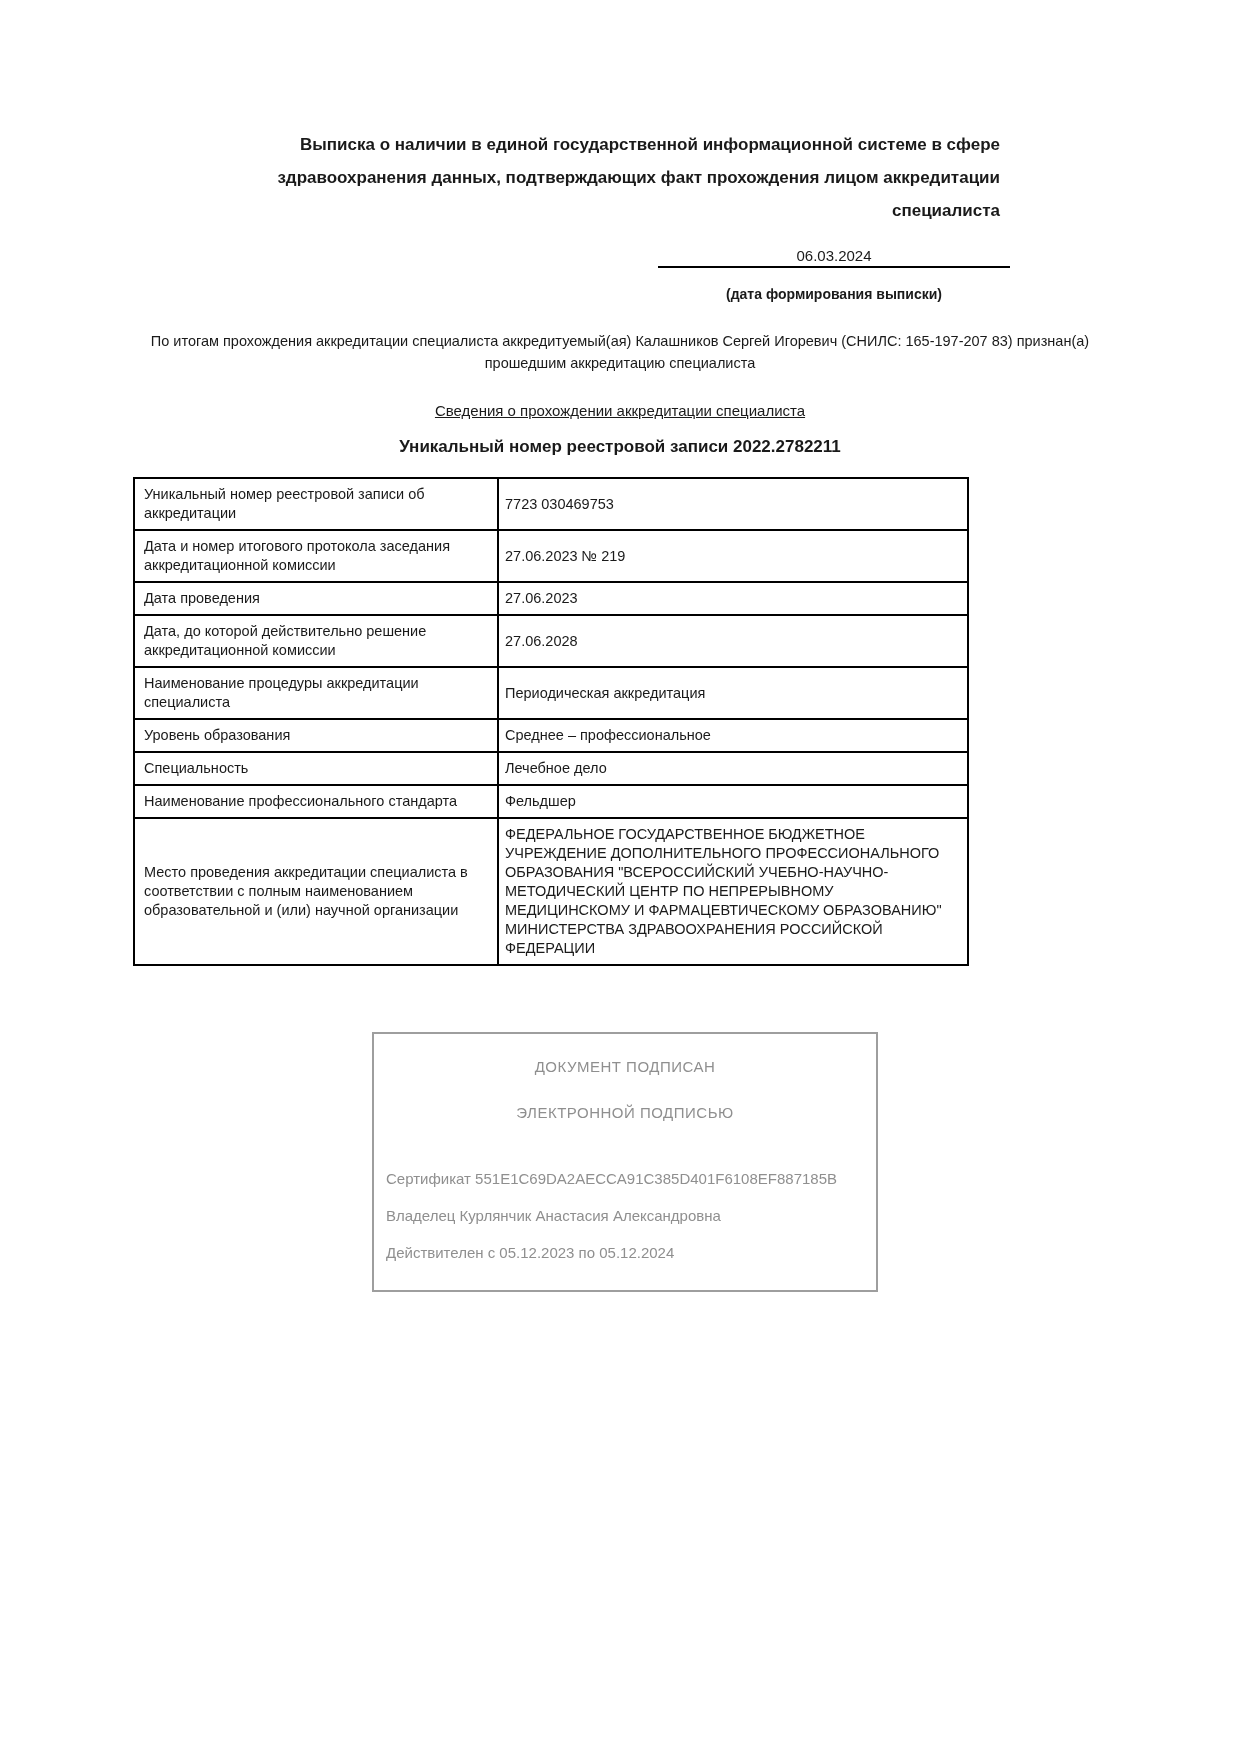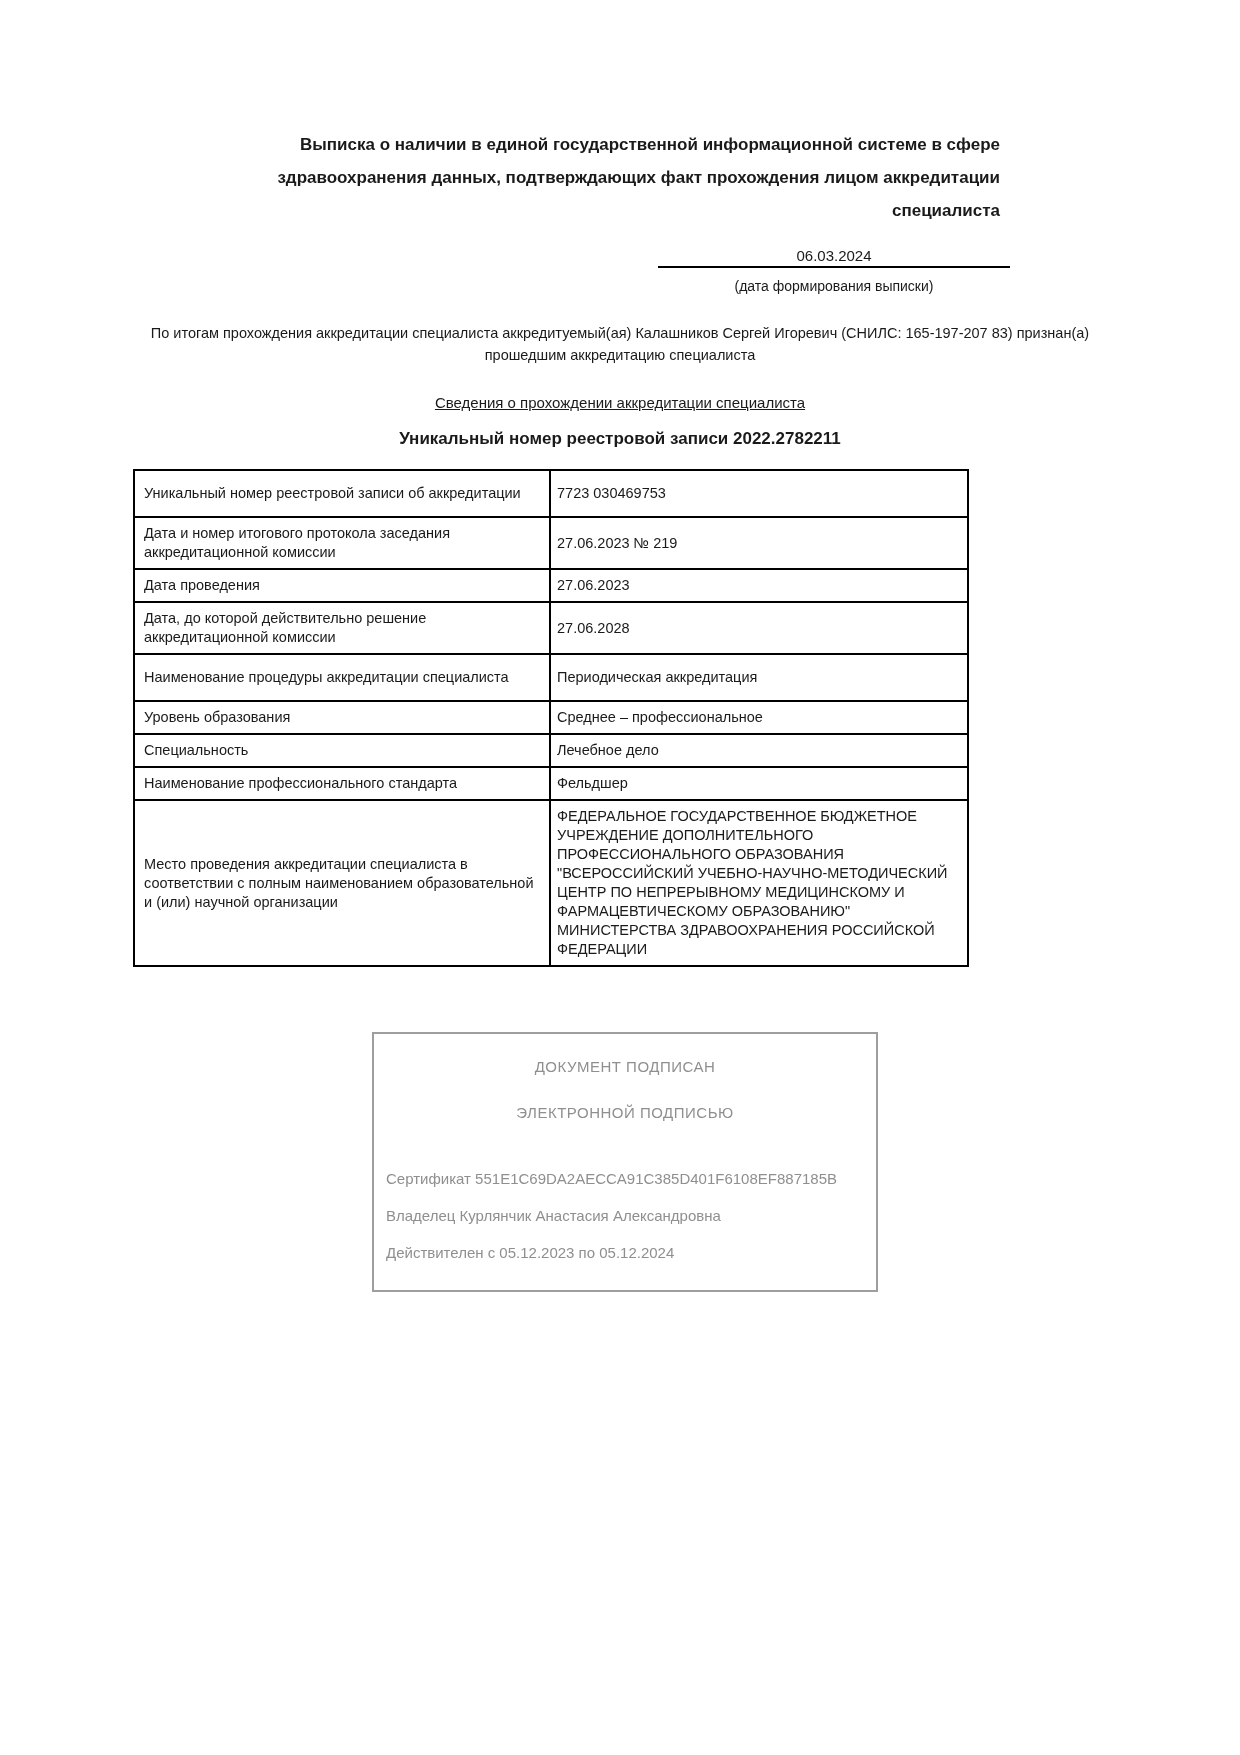--- a/index.html
+++ b/index.html
@@ -30,21 +30,22 @@
   }
   .date-value {
     display: block;
     font-size: 15px;
     padding-bottom: 2px;
     border-bottom: 2px solid #000;
   }
   .date-caption {
     display: block;
     font-size: 14px;
-    padding-top: 10px;
+    padding-top: 18px;
+    font-weight: bold;
   }
 
   .intro-paragraph {
     width: 960px;
     margin: 28px auto 0 auto;
     text-align: center;
     font-size: 14.5px;
     line-height: 22px;
   }
 
@@ -68,21 +69,21 @@
     margin: 20px 0 0 133px;
     table-layout: fixed;
   }
   table.acc-table td {
     border: 2px solid #000;
     font-size: 14.5px;
     line-height: 19px;
     vertical-align: middle;
     padding: 6px 8px 6px 9px;
   }
-  table.acc-table td.cell-label { width: 416px; }
+  table.acc-table td.cell-label { width: 364px; }
   table.acc-table td.cell-value { padding-left: 6px; }
   table.acc-table tr.tall td { height: 47px; }
   table.acc-table tr.short td { height: 30px; }
   table.acc-table tr.xtall td { height: 113px; vertical-align: middle; }
 
   .signature-box {
     position: absolute;
     left: 372px;
     top: 1032px;
     width: 506px;

